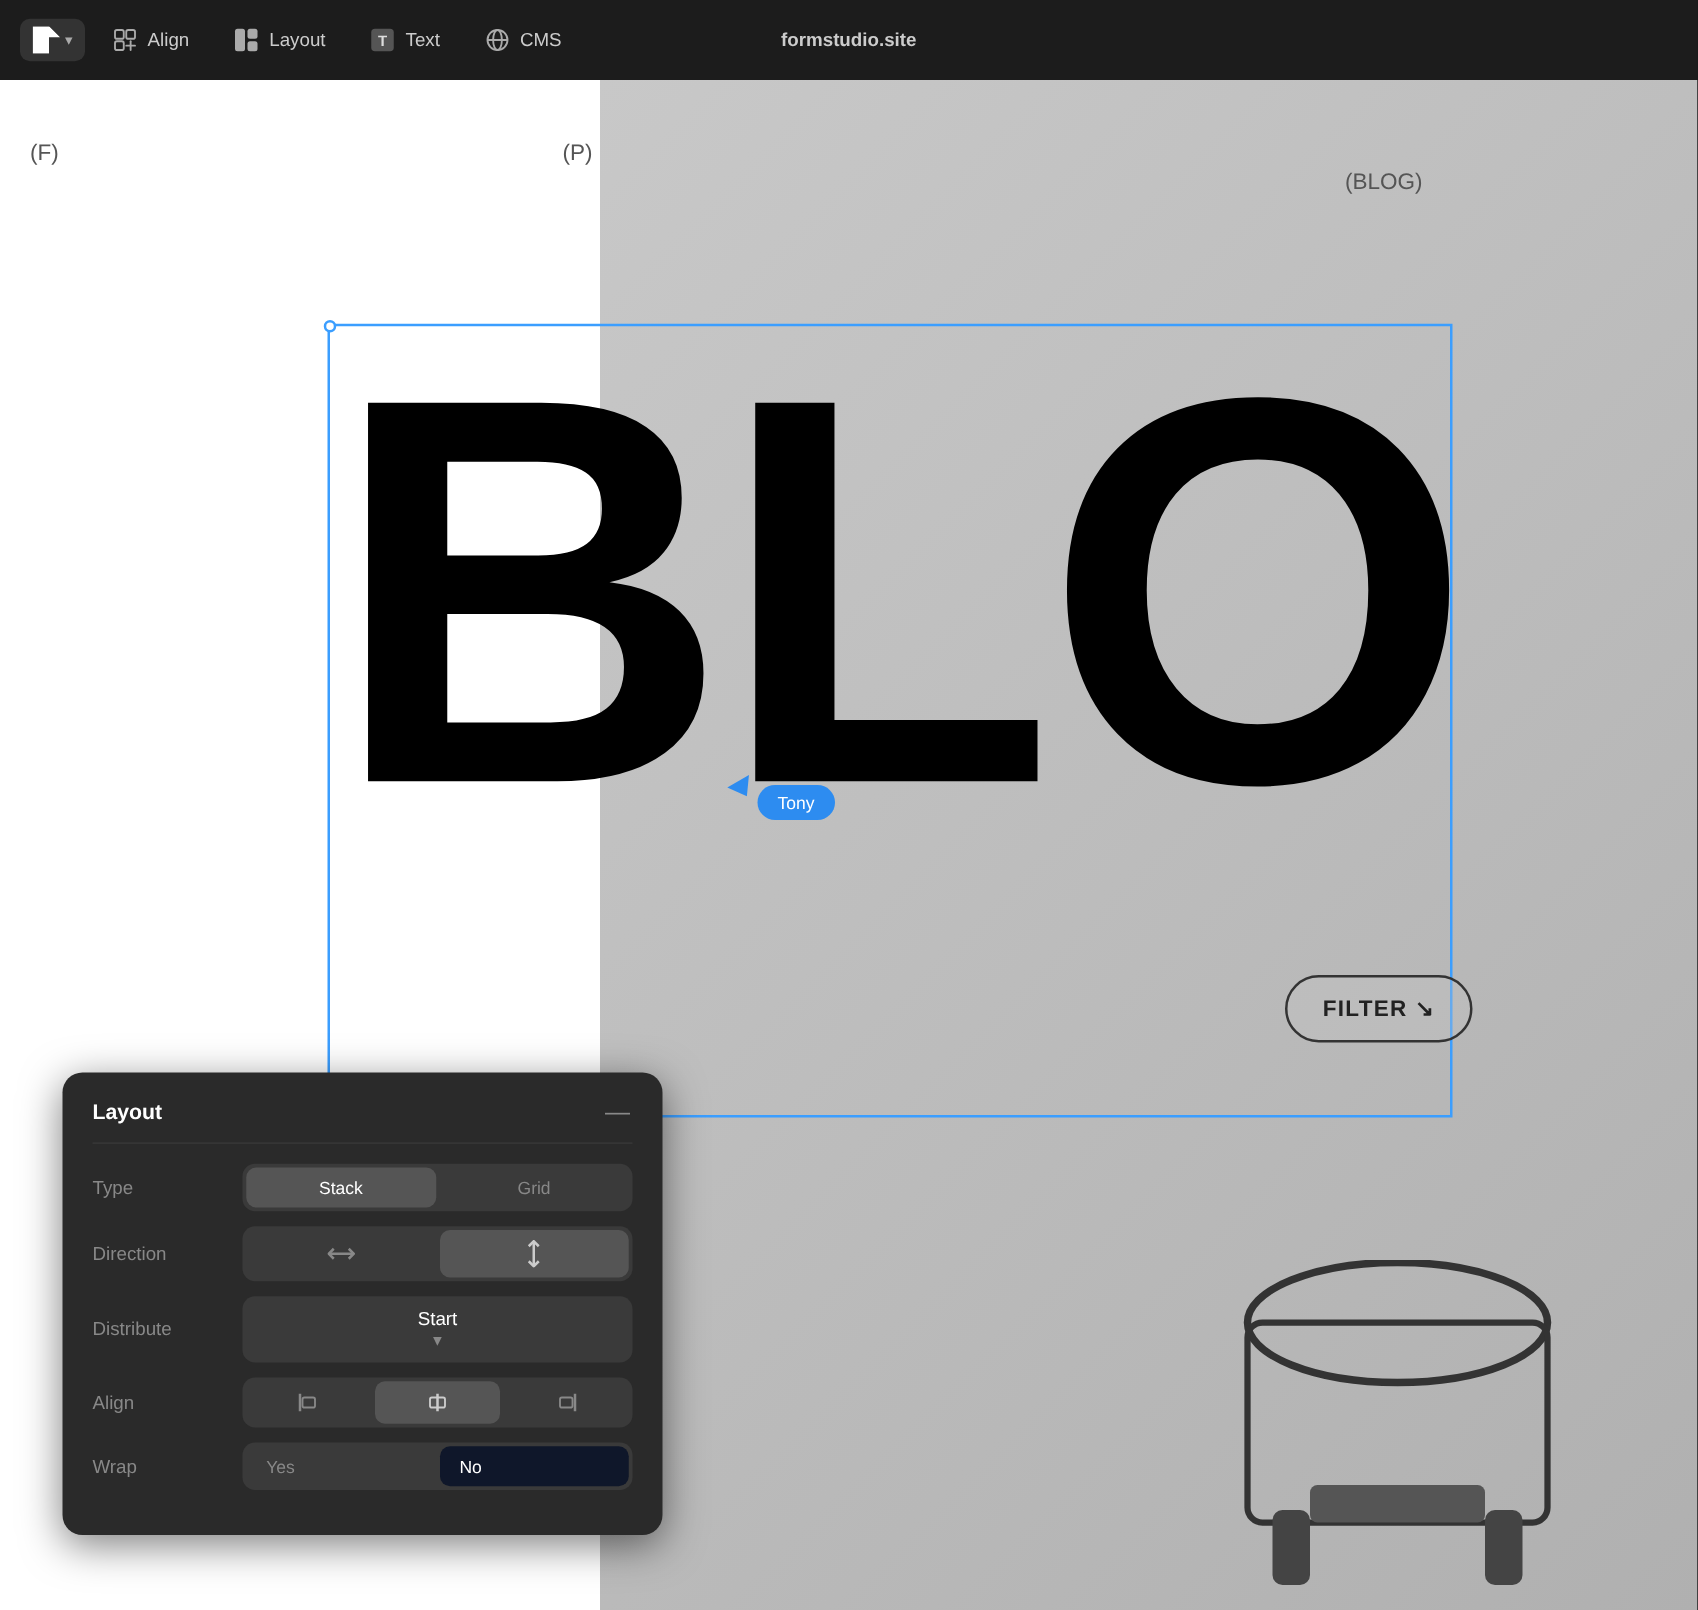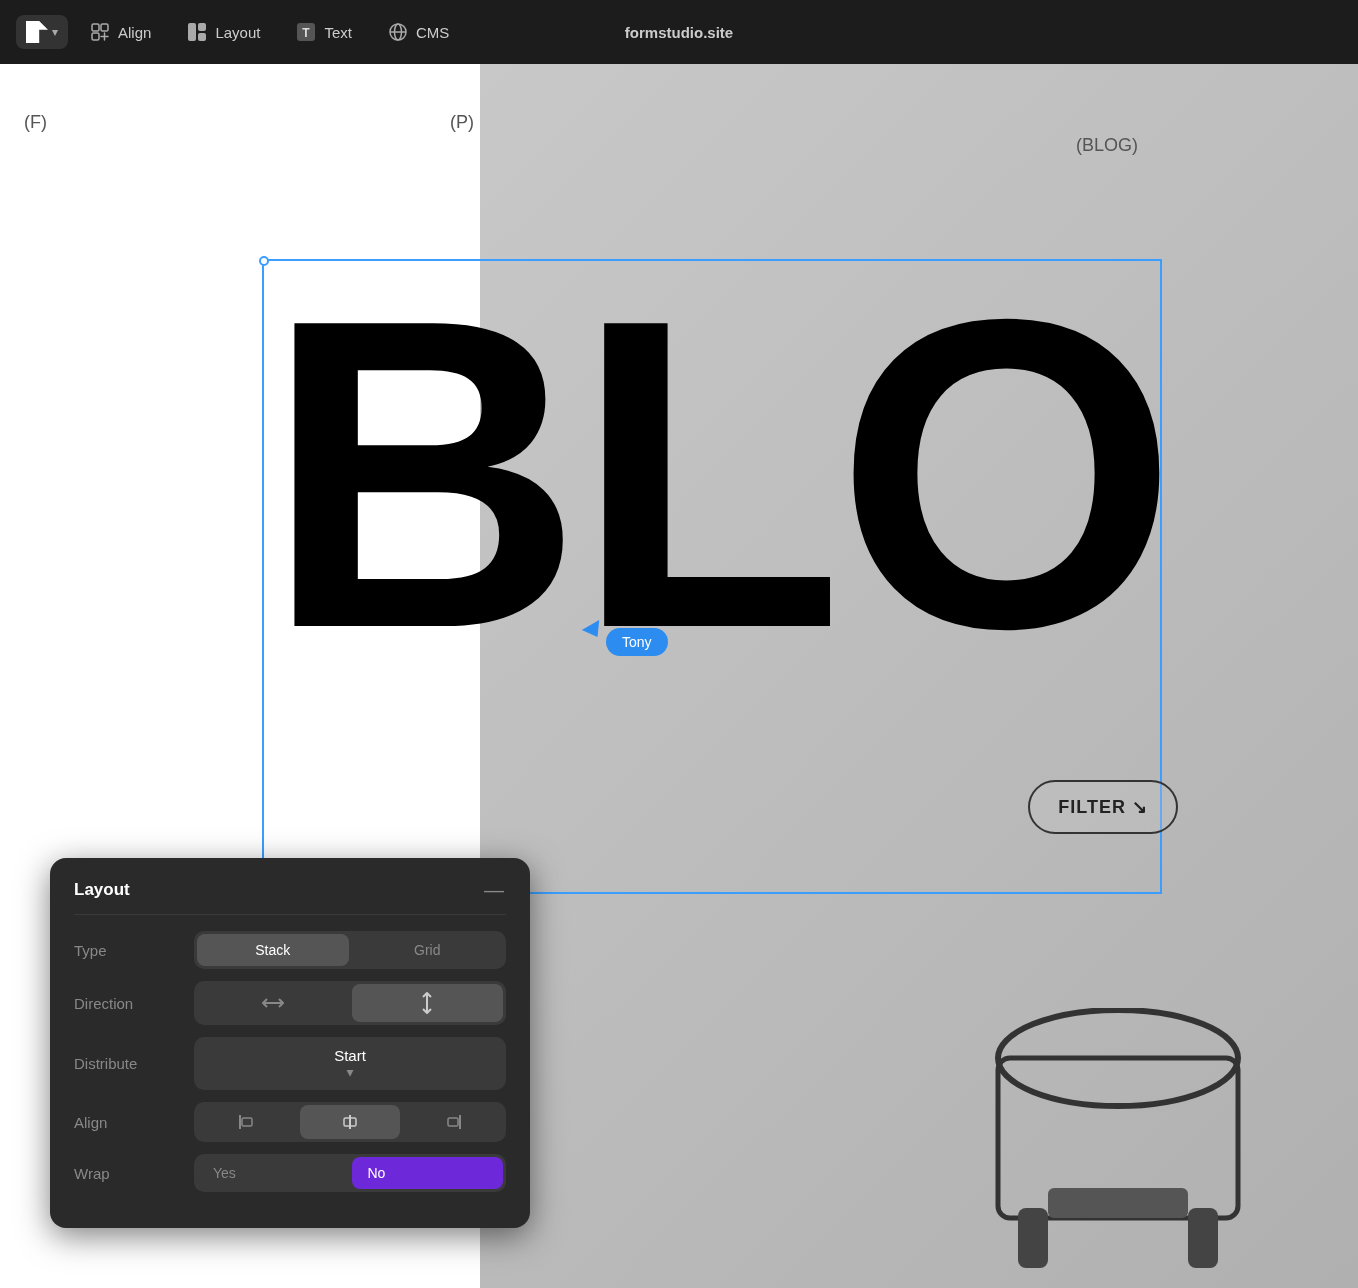--- a/index.html
+++ b/index.html
@@ -347,21 +347,21 @@
       border-radius: 8px;
       border: none;
       background: transparent;
       color: #888;
       font-size: 14px;
       font-weight: 500;
       cursor: pointer;
       text-align: left;
     }
     .wrap-btn.active {
-      background: #6d28d9;
+      background: #0f172a;
       color: #fff;
     }
   </style>
 </head>
 <body>
 
 <div class="toolbar">
   <div class="toolbar-logo">
     <div class="toolbar-logo-icon"></div>
     <span class="toolbar-logo-chevron">▾</span>

